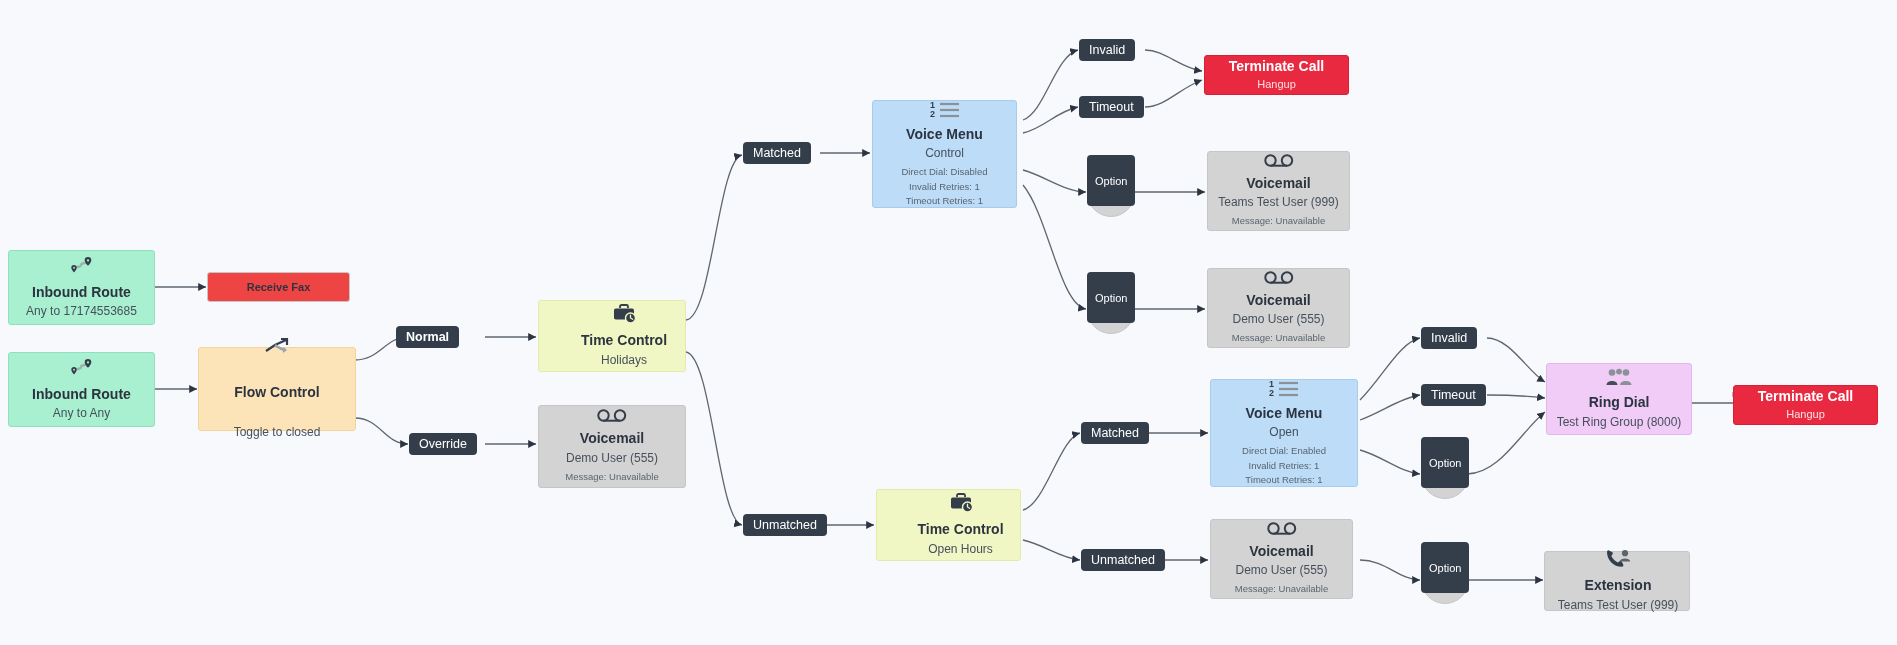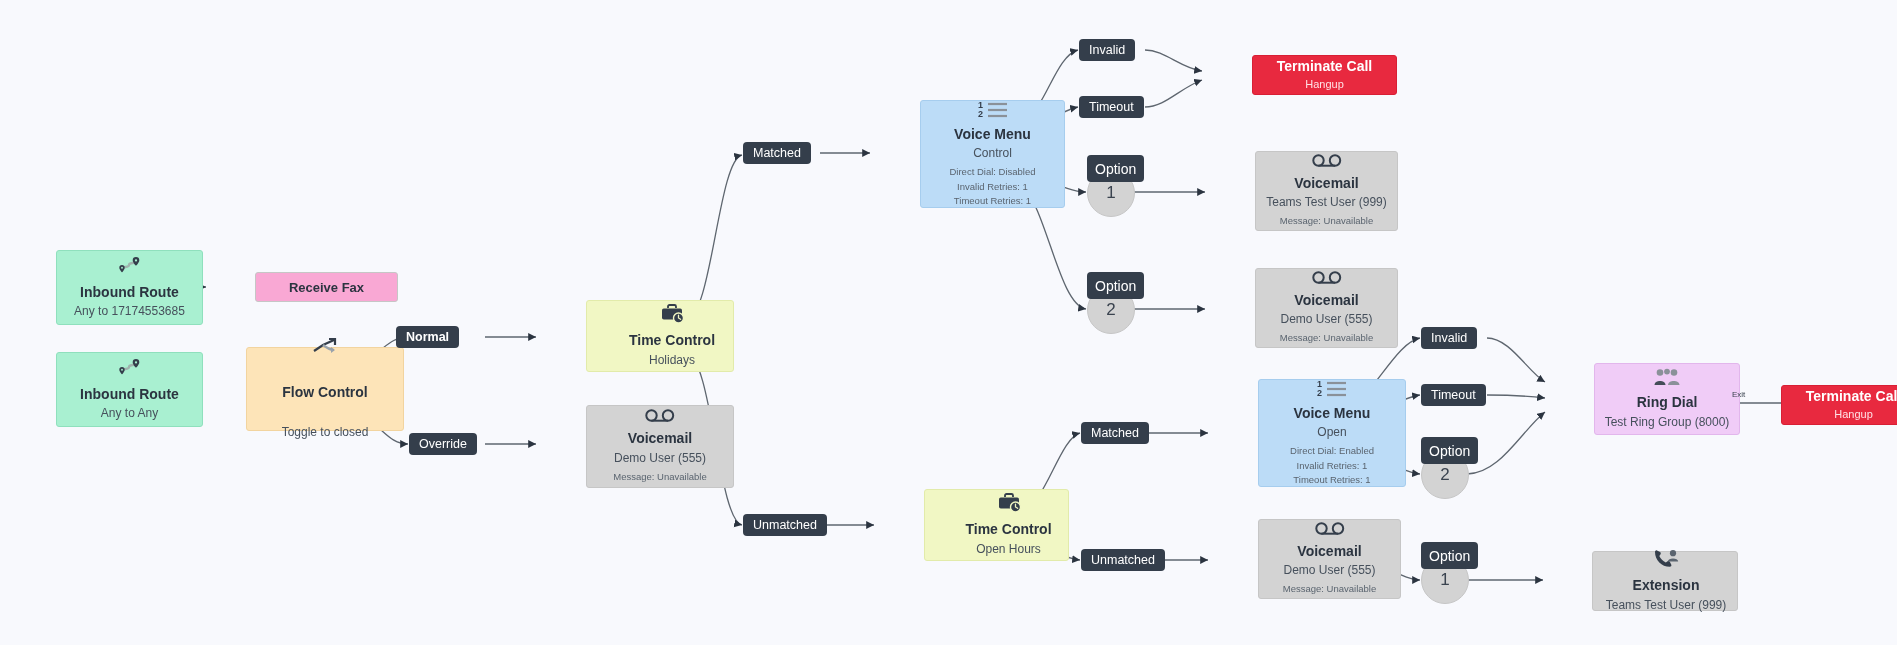--- a/index.html
+++ b/index.html
@@ -26,21 +26,20 @@
   .node {
     position: absolute;
     box-sizing: border-box;
     border-radius: 3px;
     display: flex;
     flex-direction: column;
     align-items: center;
     justify-content: center;
     text-align: center;
     padding: 6px 8px;
-    margin-left: 48px;
   }
   .node .icon {
     line-height: 1;
     margin-bottom: 5px;
     display: block;
   }
   .node .title {
     font-size: 14px;
     font-weight: bold;
     color: #2b3440;
@@ -63,23 +62,23 @@
   .n-grey   { background: #d3d3d3; border: 1px solid #c6c6c6; }
   .n-orange { background: #fde4b8; border: 1px solid #f2d49f; gap: 20px; }
   .n-yellow { background: #f1f7c4; border: 1px solid #e2ebaa; padding-left: 32px; }
   .n-blue   { background: #bcdcf7; border: 1px solid #a6cdee; }
   .n-purple { background: #f0ccf7; border: 1px solid #e2b6ec; }
   .n-red    { background: #e8293f; border: 1px solid #d81f35; }
   .n-red .title { color: #ffffff; }
   .n-red .subtitle { color: #ffe1e5; font-size: 11px; }
 
   .n-plain {
-    background: #f9a8d4;
+    background: #ef4444;
     border: 1px solid #c6c6c6;
-    font-size: 13px;
+    font-size: 11px;
     font-weight: bold;
     color: #2b3440;
   }
 
   .edge-label {
     position: absolute;
     box-sizing: border-box;
     background: #343e4b;
     color: #ffffff;
     font-size: 12.5px;
@@ -88,24 +87,24 @@
     align-items: center;
     justify-content: center;
     height: 22px;
     padding: 0 10px;
     white-space: nowrap;
   }
   .opt-badge {
     position: absolute;
     background: #343e4b;
     color: #ffffff;
-    font-size: 14px;
+    font-size: 11px;
     border-radius: 4px;
     height: 19px;
-    padding: 4px 8px;
+    padding: 16px 8px;
     display: flex;
     align-items: center;
     justify-content: center;
     z-index: 3;
   }
   .opt-circle {
     position: absolute;
     width: 46px;
     height: 46px;
     border-radius: 50%;

